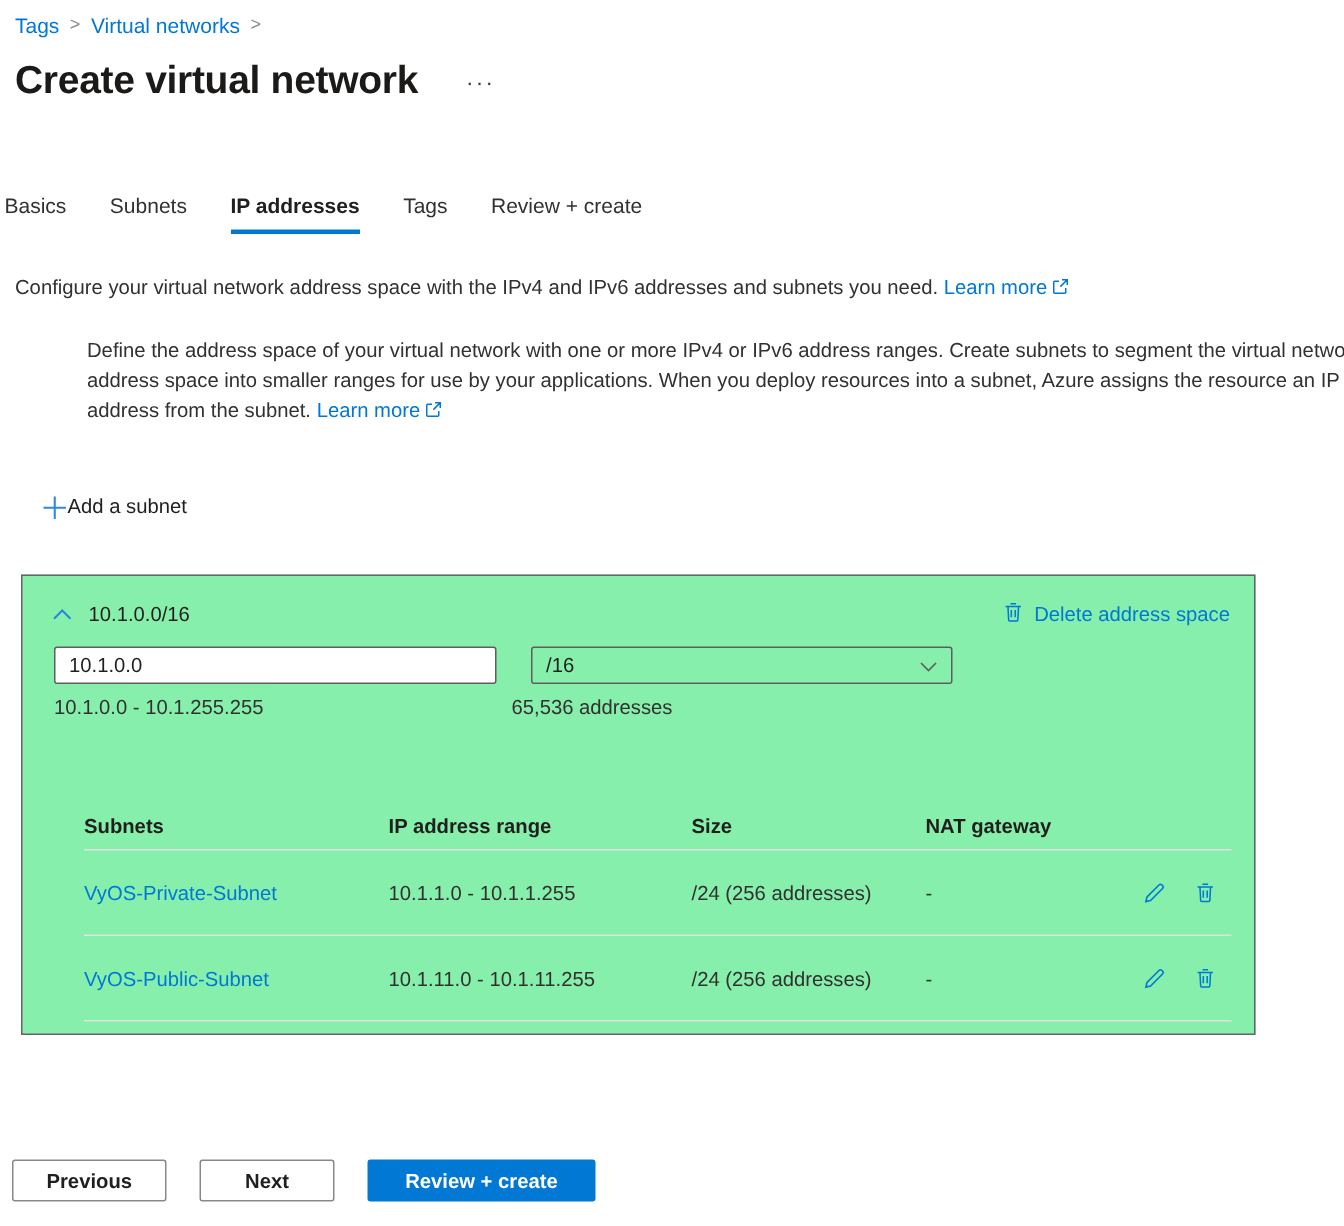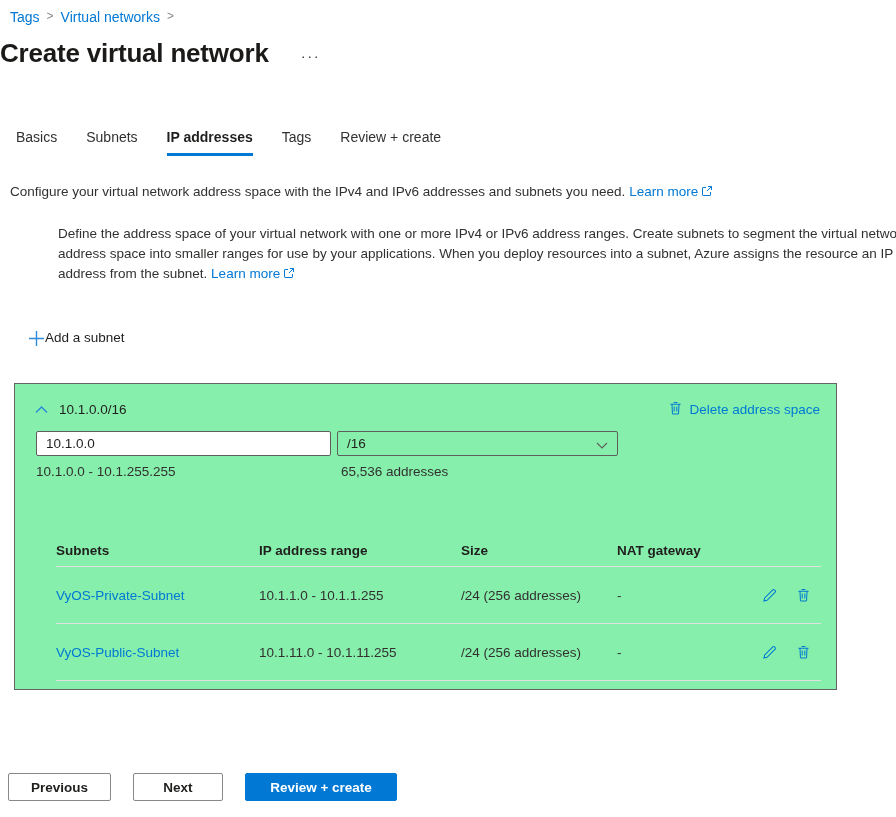--- a/index.html
+++ b/index.html
@@ -6,26 +6,26 @@
   html,body { width:896px; height:817px; background:#fff; overflow:hidden;
     font-family:"Liberation Sans", sans-serif; color:#323130; }
   body { position:relative; }
 
   
   .breadcrumb { position:absolute; top:9px; left:10px; font-size:14px; display:flex; align-items:center; }
   .breadcrumb a { color:#0078d4; text-decoration:none; cursor:pointer; }
   .crumb-sep { color:#8a8886; font-size:12px; padding:0 7px; transform:translateY(-1px); }
 
   
-  .title-row { position:absolute; top:38px; left:0; display:flex; align-items:center; }
+  .title-row { position:absolute; top:38px; left:10px; display:flex; align-items:center; }
   .page-title { font-size:26px; font-weight:700; color:#1b1a19; letter-spacing:-0.2px; }
   .more-options { margin-left:32px; color:#3b3a39; font-size:15px; letter-spacing:1.5px; cursor:pointer; transform:translateY(2px); }
 
   
-  .tabs { position:absolute; top:129px; left:16px; display:flex; gap:29px; font-size:14px;align-items:center; }
+  .tabs { position:absolute; top:129px; left:3px; display:flex; gap:29px; font-size:14px;align-items:center; }
   .tab { padding-bottom:11px; position:relative; color:#323130; cursor:pointer; }
   .tab.active { font-weight:700; color:#201f1e; }
   .tab.active::after { content:""; position:absolute; left:0; right:0; bottom:0; height:3px; background:#0078d4; }
 
   
   .para { position:absolute; left:10px; width:852px; font-size:13.5px; line-height:20px; color:#323130; }
   .para-1 { top:182px; }
   .para-2 { top:224px;margin-left:48px; }
   .learn-more { color:#0078d4; text-decoration:none; cursor:pointer; white-space:nowrap; }
   .ext-icon { display:inline-block; vertical-align:-1px; margin-left:3px; }
@@ -39,21 +39,21 @@
   .space-header { display:flex; align-items:center; padding:17px 16px 0 20px; }
   .collapse-btn { cursor:pointer; display:flex; align-items:center; }
   .space-cidr { margin-left:11px; font-size:13.5px; color:#201f1e; }
   .delete-space { margin-left:auto; display:flex; align-items:center; gap:7px; cursor:pointer; }
   .delete-space span { color:#0078d4; font-size:13.5px; }
 
   .inputs-row { display:flex; gap:6px; margin:13px 16px 0 21px; }
   .addr-input { width:295px; height:25px; border:1px solid #605e5c; border-radius:2px;
     padding:0 9px; font-size:13.5px; color:#201f1e; font-family:"Liberation Sans",sans-serif; outline:none; }
   .prefix-select { width:281px; height:25px; border:1px solid #605e5c; border-radius:2px;
-    display:flex; align-items:center; justify-content:space-between; padding:0 9px; cursor:pointer; }
+    display:flex; align-items:center; justify-content:space-between; padding:0 9px; cursor:pointer;margin-left:17px; }
   .prefix-value { font-size:13.5px; color:#201f1e; }
 
   .range-row { display:flex; margin:8px 0 0 21px; font-size:13.5px; color:#323130; }
   .range-text { width:305px; }
 
   
   .subnet-table { margin:56px 0 0 41px; width:765px; font-size:13.5px; }
   .t-head, .t-row { display:grid; grid-template-columns:203px 202px 156px 134px 1fr; align-items:center; }
   .t-head { height:32px; border-bottom:1px solid #e1e1e1; font-weight:700; color:#201f1e; }
   .t-row { height:57px; border-bottom:1px solid #e1e1e1; color:#323130; }

